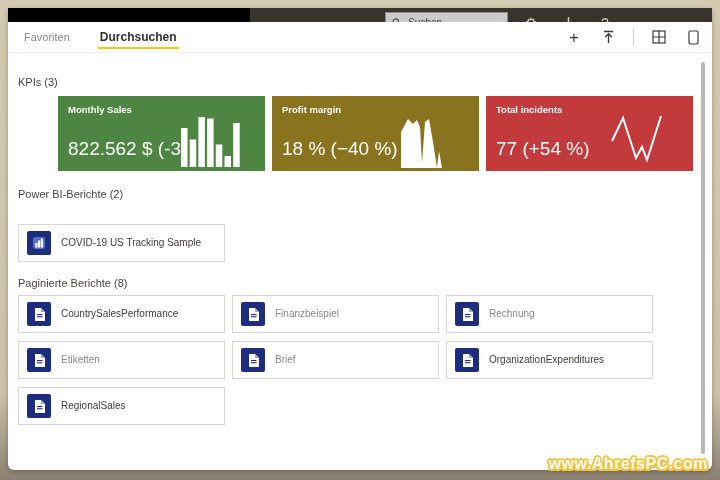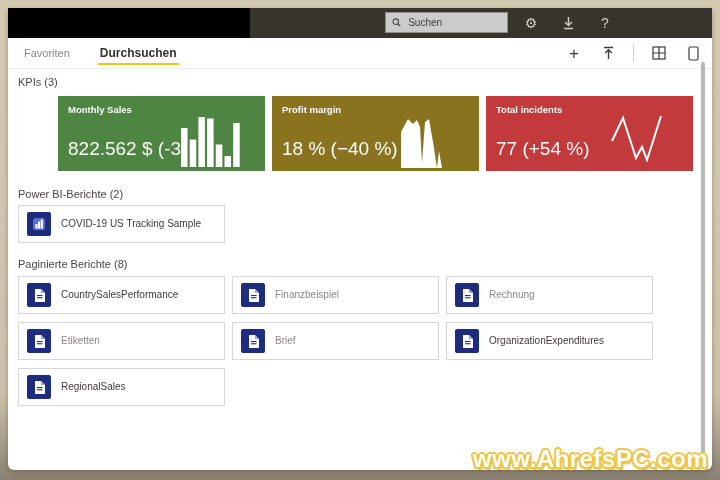--- a/index.html
+++ b/index.html
@@ -23,21 +23,21 @@
   }
   .searchbox input{
     border:none;background:transparent;outline:none;width:100%;
     font-family:"Liberation Sans",sans-serif;font-size:10px;color:#2b2b2b;
   }
   .searchbox input::placeholder{color:#3d3d3d;opacity:1;}
   .topbar-icons{position:absolute;left:514px;top:0;height:30px;display:flex;align-items:center;gap:19px;}
   .tb-icon{color:#d0cdc8;font-size:14px;line-height:1;display:flex;align-items:center;justify-content:center;width:18px;height:18px;cursor:pointer;}
   .tb-icon svg{display:block;}
   
-  .tabrow{position:absolute;left:0;top:30px;width:704px;height:30px;background:#fff;border-bottom:1px solid #efedeb;}
+  .tabrow{position:absolute;left:0;top:14px;width:704px;height:30px;background:#fff;border-bottom:1px solid #efedeb;}
   .tabs{position:absolute;left:14px;top:0;height:30px;display:flex;gap:26px;align-items:center;}
   .tab{font-size:11px;color:#8a8886;padding:6px 2px;cursor:pointer;position:relative;}
   .tab.active{color:#323130;font-weight:bold;font-size:12px;}
   .tab.active::after{content:"";position:absolute;left:0;right:0;bottom:1px;height:2px;background:#f2c80f;}
   .tabrow-icons{position:absolute;right:10px;top:0;height:30px;display:flex;align-items:center;gap:16px;}
   .tr-icon{color:#3b3a39;display:flex;align-items:center;justify-content:center;width:18px;height:18px;cursor:pointer;font-size:17px;font-weight:300;line-height:1;}
   .v-divider{width:1px;height:18px;background:#d2d0ce;}
   
   .content{position:absolute;left:10px;top:60px;right:26px;}
   .section-label{font-size:11px;color:#484644;margin:0;}
@@ -45,35 +45,35 @@
   .lbl-pbi{margin-top:17px;}
   .lbl-pag{margin-top:15px;}
   .kpi-row{display:flex;gap:7px;margin-top:8px;padding-left:40px;}
   .kpi-tile{width:207px;height:75px;position:relative;color:#fff;box-sizing:border-box;flex:none;}
   .kpi-title{position:absolute;left:10px;top:8px;font-size:9.5px;font-weight:bold;color:#fbfbfb;}
   .kpi-value{position:absolute;left:10px;bottom:11px;font-size:19px;color:#fdfdfd;white-space:nowrap;}
   .kpi-chart{position:absolute;bottom:4px;}
   .chart-bar{right:24px;}
   .chart-area{right:34px;bottom:3px;}
   .chart-line{right:30px;bottom:9px;}
-  .card-row{display:flex;gap:7px;margin-top:5px;}
+  .card-row{display:flex;gap:7px;margin-top:24px;}
   .card-grid{display:grid;grid-template-columns:207px 207px 207px;gap:8px 7px;margin-top:6px;}
   .card{
     width:207px;height:38px;box-sizing:border-box;background:#fff;border:1px solid #d8d6d4;
     display:flex;align-items:center;padding:0 8px;gap:10px;cursor:pointer;flex:none;position:relative;
   }
   .doc-icon,.pbi-icon{width:24px;height:24px;background:#1e2c7d;border-radius:2px;flex:none;display:flex;align-items:center;justify-content:center;}
   .card-label{font-size:10px;color:#3e3c3a;line-height:1.25;}
   .card.muted .card-label{color:#8a8886;}
   .card-label.two-line{max-width:140px;}
   .star{position:absolute;right:10px;top:50%;transform:translateY(-50%);font-size:13px;color:#1a1a1a;cursor:pointer;}
   
   .scrollbar{position:absolute;right:7px;top:54px;width:4px;height:392px;background:#bab7b4;border-radius:2px;}
   .watermark{
-    position:absolute;right:12px;bottom:7px;font-size:24px;font-weight:bold;letter-spacing:.5px;
+    position:absolute;right:12px;bottom:7px;font-size:16px;font-weight:bold;letter-spacing:.5px;
     color:#fff;
     text-shadow:
       -1.5px -1.5px 0 #f4c53d, 1.5px -1.5px 0 #f4c53d,
       -1.5px 1.5px 0 #f4c53d, 1.5px 1.5px 0 #f4c53d,
       0 -1.8px 0 #f4c53d, 0 1.8px 0 #f4c53d,
       -1.8px 0 0 #f4c53d, 1.8px 0 0 #f4c53d,
       2px 3px 2px rgba(110,100,70,.55);
   }
 </style>
 </head>

